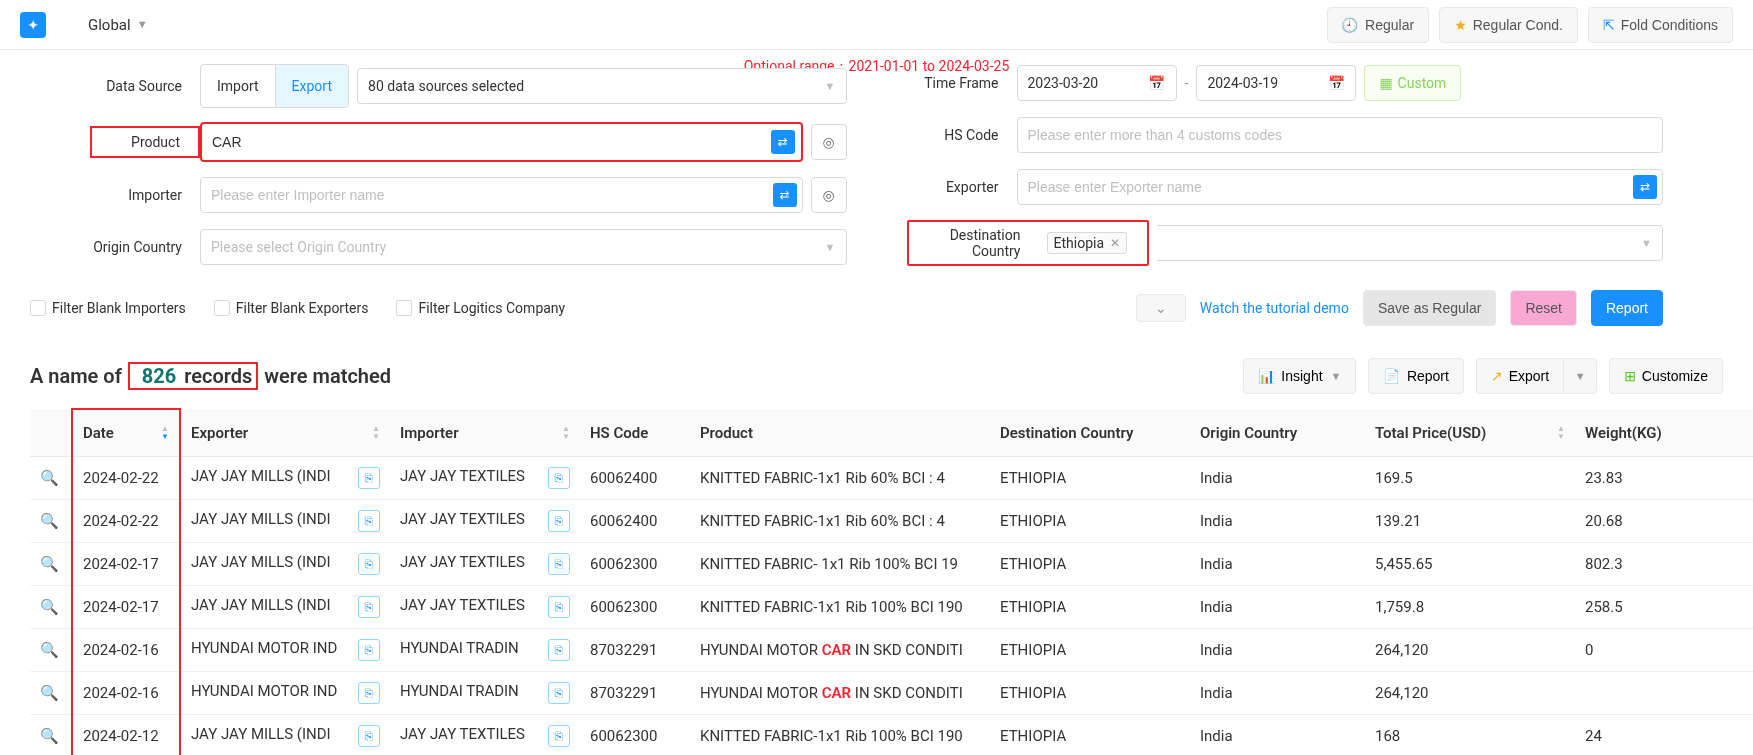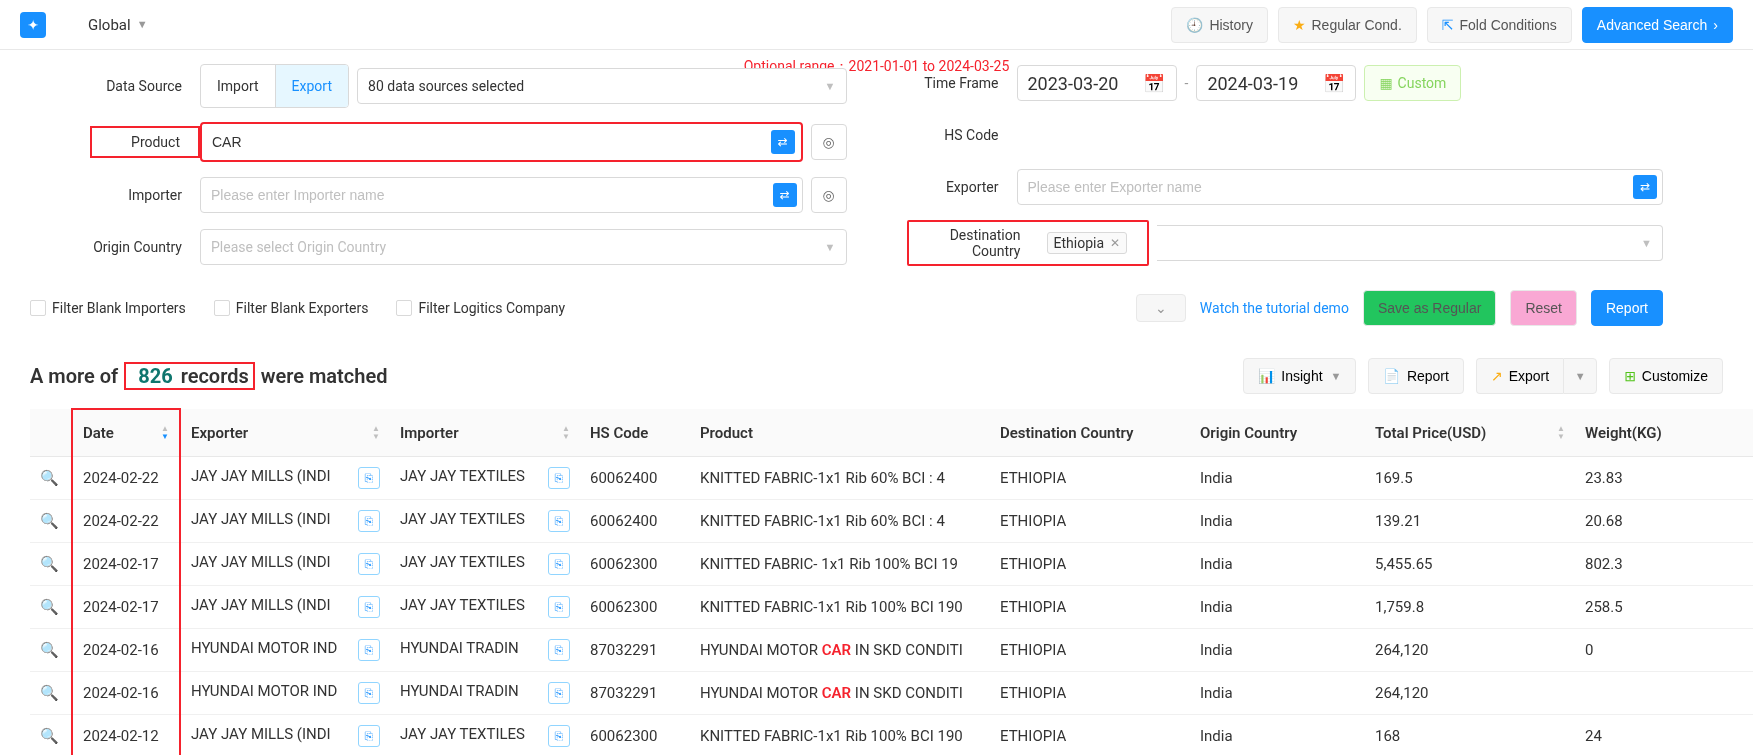--- a/index.html
+++ b/index.html
@@ -21,21 +21,21 @@
 .form-label { width: 110px; text-align: right; padding-right: 18px; font-size: 14px; color: #333; }
 .form-ctrl { flex: 1; display: flex; align-items: center; gap: 8px; position: relative; }
 .input, .select { height: 36px; border: 1px solid #d9d9d9; border-radius: 4px; padding: 0 10px; font-size: 14px; color: #333; background: #fff; width: 100%; display: flex; align-items: center; }
 .input::placeholder { color: #bfbfbf; }
 .select { justify-content: space-between; cursor: pointer; align-items: center; }
 .select-placeholder { color: #bfbfbf; }
 .segmented { display: inline-flex; border: 1px solid #d9d9d9; border-radius: 4px; overflow: hidden; height: 44px; }
 .seg-item { padding: 0 16px; display: flex; align-items: center; cursor: pointer; border-right: 1px solid #d9d9d9; }
 .seg-item:last-child { border-right: none; }
 .seg-item.active { background: #e6f7ff; color: #1890ff; }
-.date-input { width: 160px; height: 36px; border: 1px solid #d9d9d9; border-radius: 4px; padding: 0 10px; display: flex; align-items: center; justify-content: space-between; font-size: 18px; }
+.date-input { width: 160px; height: 36px; border: 1px solid #d9d9d9; border-radius: 4px; padding: 0 10px; display: flex; align-items: center; justify-content: space-between; font-size: 14px; }
 .date-sep { color: #999; }
 .custom-time-btn { height: 36px; padding: 0 14px; border: 1px solid #b7eb8f; border-radius: 4px; background: #f6ffed; color: #52c41a; display: flex; align-items: center; cursor: not-allowed; opacity: 0.7; }
 .custom-time-btn .ico { margin-right: 5px; color: #52c41a; }
 .input-wrap { position: relative; flex: 1; display: flex; align-items: center; }
 .input-wrap .input { padding-right: 40px; }
 .input-wrap .suffix-icon { position: absolute; right: 6px; width: 24px; height: 24px; background: #1890ff; border-radius: 3px; display: flex; align-items: center; justify-content: center; color: #fff; cursor: pointer; font-size: 12px; }
 .side-icon { width: 36px; height: 36px; border: 1px solid #d9d9d9; border-radius: 4px; display: flex; align-items: center; justify-content: center; cursor: pointer; color: #666; background: #fff; }
 .tag { display: inline-flex; align-items: center; border: 1px solid #d9d9d9; border-radius: 3px; padding: 2px 6px; margin: 3px 4px; font-size: 14px; background: #fafafa; }
 .tag .x { margin-left: 6px; color: #999; cursor: pointer; font-size: 12px; }
 .multiselect { min-height: 36px; border: 1px solid #d9d9d9; border-radius: 4px; padding: 1px 30px 1px 4px; display: flex; align-items: center; flex-wrap: wrap; position: relative; width: 100%; }
@@ -78,33 +78,29 @@
 
 <div class="top-bar">
   <span class="logo">✦</span>
   <div class="global-select">
     <span>Global</span>
     <span class="chev">▼</span>
   </div>
   <div class="top-right">
     <button class="btn">
       <span class="ico">🕘</span>
-      <span>History</span>
+      <span>Regular</span>
     </button>
     <button class="btn">
       <span class="ico ico-orange">★</span>
       <span>Regular Cond.</span>
     </button>
     <button class="btn">
       <span class="ico ico-blue">⇱</span>
       <span>Fold Conditions</span>
-    </button>
-    <button class="btn btn-primary">
-      <span>Advanced Search</span>
-      <span class="chev-r">›</span>
     </button>
   </div>
 </div>
 
 <div class="search-form">
   <div class="optional-range">Optional range：2021-01-01 to 2024-03-25</div>
   <div class="form-grid">
 
     <div class="form-col">
       <div class="form-row">
@@ -169,20 +165,23 @@
             <span style="color:#bfbfbf">📅</span>
           </div>
           <div class="custom-time-btn">
             <span class="ico">▦</span>
             <span>Custom</span>
           </div>
         </div>
       </div>
       <div class="form-row">
         <div class="form-label">HS Code</div>
+        <div class="form-ctrl">
+          <input class="input" placeholder="Please enter more than 4 customs codes" style="">
+        </div>
       </div>
       <div class="form-row">
         <div class="form-label">Exporter</div>
         <div class="form-ctrl">
           <div class="input-wrap">
             <input class="input" placeholder="Please enter Exporter name" style="">
             <span class="suffix-icon">⇄</span>
           </div>
         </div>
       </div>
@@ -218,34 +217,34 @@
     </label>
     <label class="chk">
       <span class="chk-box"></span>
       <span>Filter Logitics Company</span>
     </label>
   </div>
   <div class="expand-toggle">
     <span>⌄</span>
   </div>
   <a class="link"><span>Watch the tutorial demo</span></a>
-  <button class="btn" style="background:#22c55e">
+  <button class="btn" style="background:#e5e5e5">
       <span>Save as Regular</span>
     </button>
   <button class="btn" style="background:#f9a8d4">
       <span>Reset</span>
     </button>
   <button class="btn btn-primary">
       <span>Report</span>
     </button>
 </div>
 
 <div class="results-bar">
   <div class="results-text">
-    <span>A more of</span>
+    <span>A name of</span>
     <span class="red-box">
       <span class="count">826</span>
       <span>records</span>
     </span>
     <span>were matched</span>
   </div>
   <div class="results-actions">
     <button class="btn-light">
       <span class="ico ico-blue">📊</span>
       <span>Insight</span>

